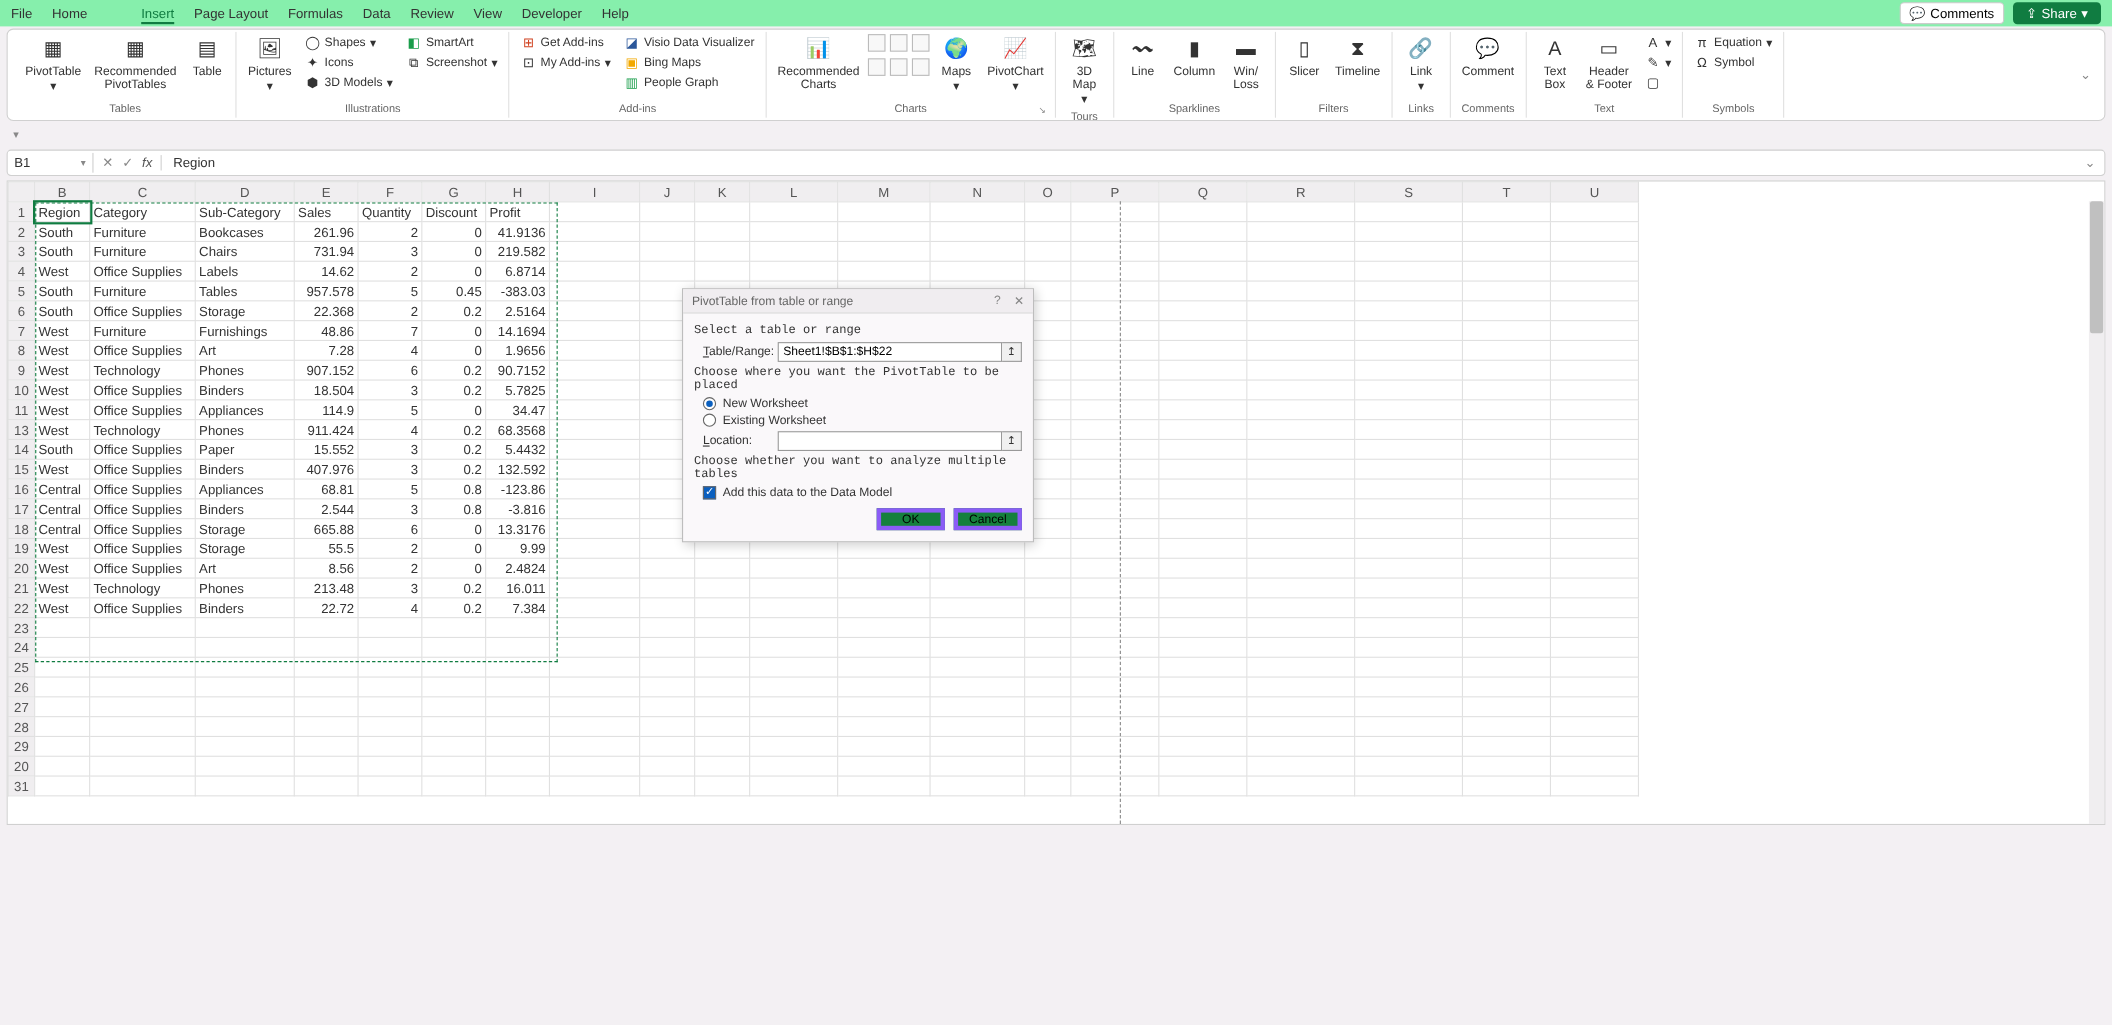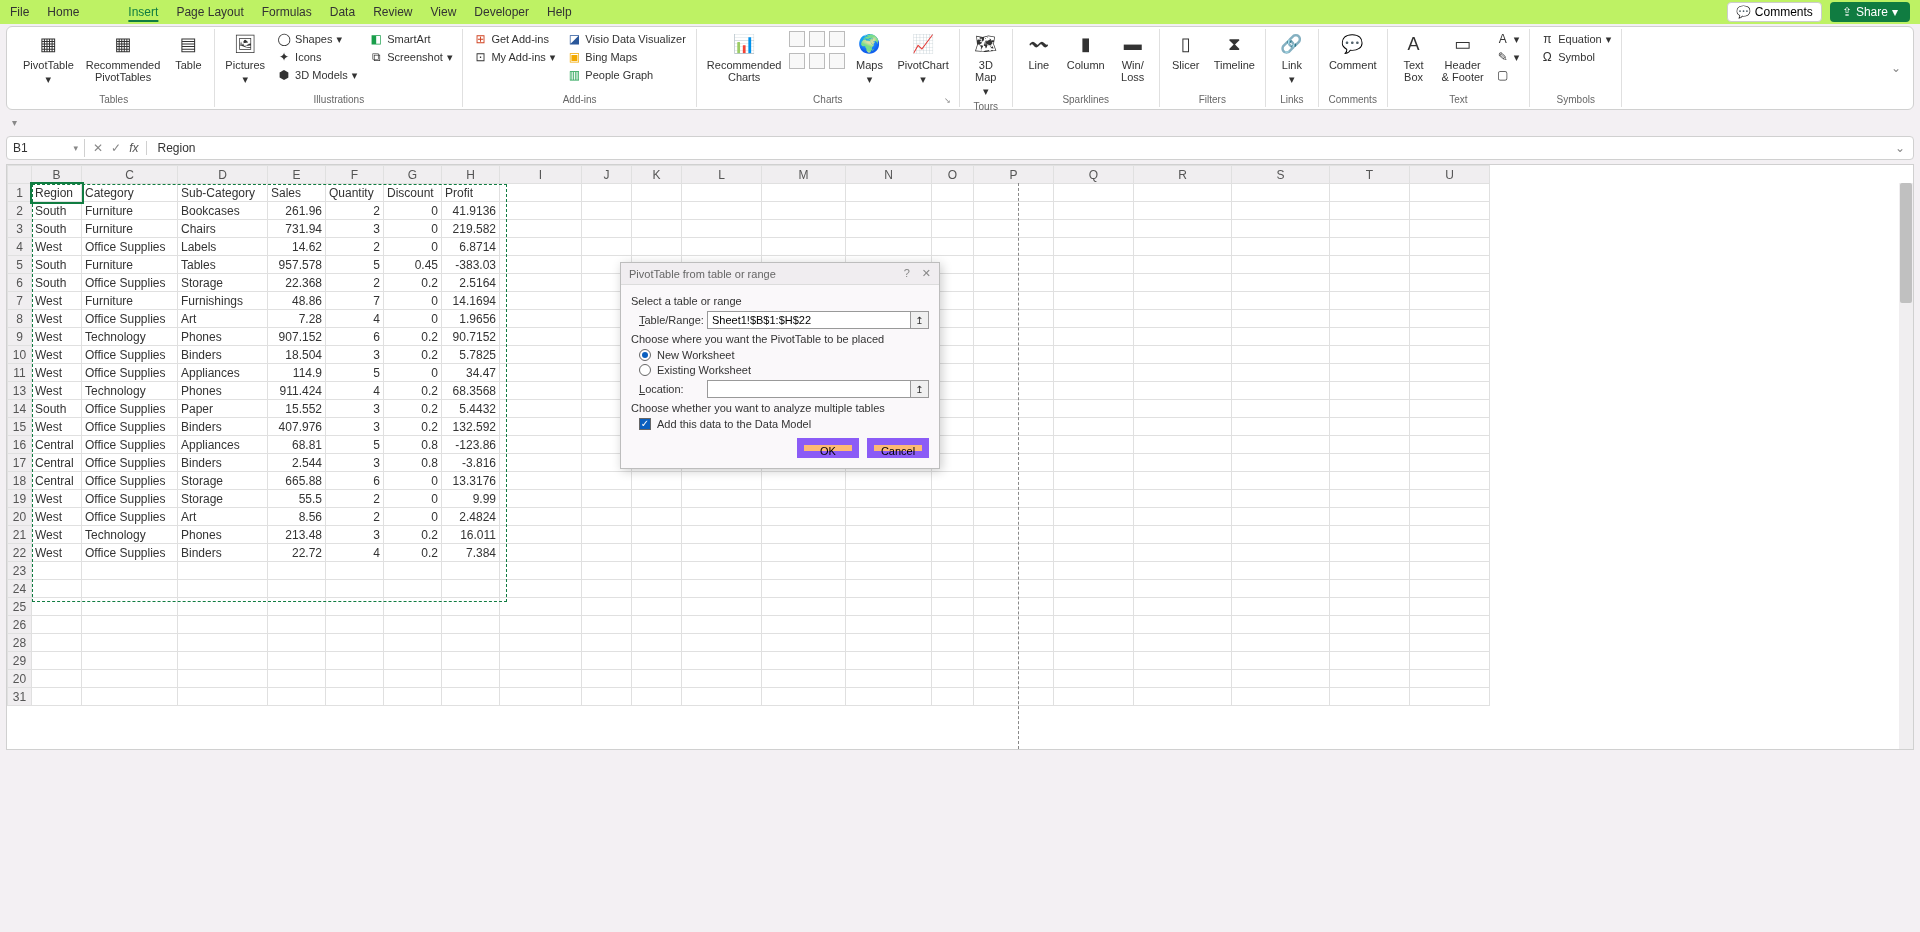--- a/index.html
+++ b/index.html
@@ -1,19 +1,19 @@
 <!DOCTYPE html>
 <html><head>
 <meta charset="utf-8">
 <style>
   * { margin: 0; padding: 0; box-sizing: border-box; font-family: "Segoe UI", Tahoma, sans-serif; }
   body { background: #f3f0f3; font-size: 12px; color: #333; overflow: hidden; }
   
   
-  .menu-bar { height: 24px; display: flex; align-items: center; background: #bef264; padding: 0 10px; justify-content: space-between; }
+  .menu-bar { height: 24px; display: flex; align-items: center; background: #86efac; padding: 0 10px; justify-content: space-between; }
   .menu-left { display: flex; gap: 18px; }
   .menu-left span { font-size: 12px; color: #333; cursor: pointer; }
   .menu-left span.active { color: #107c41; text-decoration: underline; text-decoration-thickness: 2px; text-underline-offset: 4px; margin-left: 31px; }
   .menu-right { display: flex; gap: 8px; }
   .comments-btn { background: #fff; border: 1px solid #ccc; border-radius: 4px; padding: 2px 8px; font-size: 12px; display: flex; align-items: center; gap: 4px; }
   .share-btn { background: #107c41; color: #fff; border: none; border-radius: 4px; padding: 2px 12px; font-size: 12px; display: flex; align-items: center; gap: 4px; }
   
   
   .ribbon { height: 84px; background: #fff; border: 1px solid #d0d0d0; border-radius: 6px; margin: 2px 6px; display: flex; padding: 2px 6px; }
   .ribbon-group { border-right: 1px solid #e0e0e0; display: flex; flex-direction: column; justify-content: space-between; padding: 2px 6px; }
@@ -52,33 +52,33 @@
   .marquee { position: absolute; border: 1px dashed #107c41; pointer-events: none; }
   .v-dash { position: absolute; width: 0; border-left: 1px dashed #888; top: 18px; bottom: 0; }
   
   
   .vscroll { position: absolute; right: 0; top: 18px; bottom: 0; width: 14px; background: #f0eef0; }
   .vscroll-thumb { position: absolute; left: 1px; right: 1px; top: 0; height: 120px; background: #c0c0c0; border-radius: 2px; }
   .dialog { position: absolute; left: 620px; top: 262px; width: 320px; background: #faf8fa; border: 1px solid #bdbdbd; box-shadow: 2px 2px 10px rgba(0,0,0,.2); font-size: 11px; }
   .dialog-title { display: flex; align-items: center; justify-content: space-between; padding: 4px 8px; background: #f0edf0; border-bottom: 1px solid #dcdcdc; color: #666; }
   .dialog-title .ctrls { display: flex; gap: 12px; color: #888; }
   .dialog-body { padding: 6px 10px 10px 10px; }
-  .dialog-body .section-label { margin: 4px 0; color: #333; }
+  .dialog-body .section-label { margin: 4px 0; color: #333; font-family: Liberation Mono, monospace; }
   .dialog-row { display: flex; align-items: center; gap: 6px; margin: 4px 0 4px 8px; }
   .dialog-row label { width: 62px; color: #333; }
   .dialog-row .u { text-decoration: underline; }
   .range-input { flex: 1; display: flex; }
   .range-input input { flex: 1; border: 1px solid #999; padding: 1px 4px; font-size: 11px; height: 18px; background: #fff; }
   .range-input .picker { width: 18px; height: 18px; border: 1px solid #999; border-left: none; background: #f0f0f0; display: flex; align-items: center; justify-content: center; font-size: 10px; }
   .radio-row, .check-row { display: flex; align-items: center; gap: 6px; margin: 3px 0 3px 8px; }
   .radio { width: 12px; height: 12px; border: 1px solid #666; border-radius: 50%; display: inline-flex; align-items: center; justify-content: center; background: #fff; }
   .radio.checked::after { content: ''; width: 6px; height: 6px; background: #0a5fbf; border-radius: 50%; }
   .check { width: 12px; height: 12px; border: 1px solid #666; display: inline-flex; align-items: center; justify-content: center; background: #0a5fbf; color: #fff; font-size: 10px; line-height: 1; }
   .dialog-buttons { display: flex; justify-content: flex-end; gap: 8px; margin-top: 8px; }
-  .dialog-buttons button { width: 62px; height: 20px; background: #fdba74; border: 7px solid #8b5cf6; font-size: 11px; }
+  .dialog-buttons button { width: 62px; height: 20px; background: #15803d; border: 4px solid #8b5cf6; font-size: 11px; }
 </style>
 </head>
 <body>
 
 <div class="menu-bar">
   <div class="menu-left" id="menu-left">
       <span>File</span>
       <span>Home</span>
       <span class="active">Insert</span>
       <span>Page Layout</span>
@@ -928,20 +928,43 @@
           <td></td>
           <td></td>
           <td></td>
           <td></td>
           <td></td>
           <td></td>
           <td></td>
           <td></td>
         </tr>
         <tr>
+          <th>27</th>
+          <td></td>
+          <td></td>
+          <td></td>
+          <td></td>
+          <td></td>
+          <td></td>
+          <td></td>
+          <td></td>
+          <td></td>
+          <td></td>
+          <td></td>
+          <td></td>
+          <td></td>
+          <td></td>
+          <td></td>
+          <td></td>
+          <td></td>
+          <td></td>
+          <td></td>
+          <td></td>
+        </tr>
+        <tr>
           <th>28</th>
           <td></td>
           <td></td>
           <td></td>
           <td></td>
           <td></td>
           <td></td>
           <td></td>
           <td></td>
           <td></td>

